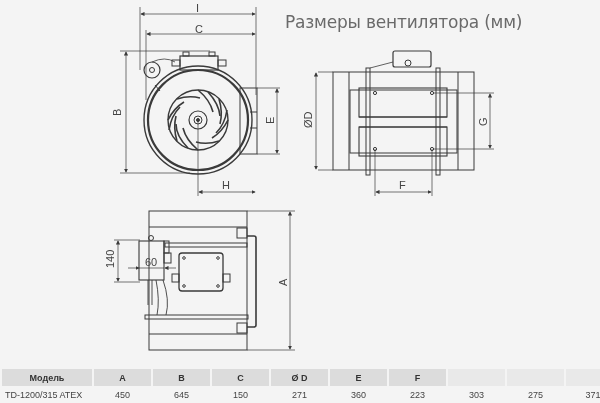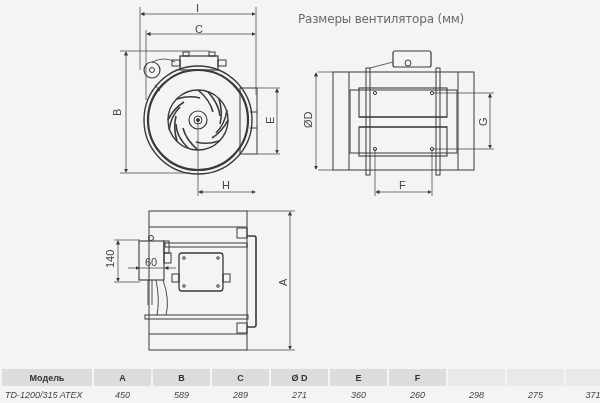--- a/index.html
+++ b/index.html
@@ -1,23 +1,23 @@
 <!DOCTYPE html>
 <html><head>
 <meta charset="utf-8">
 <style>
   html, body { margin:0; padding:0; }
   body { width:600px; height:403px; background:#f4f4f4; overflow:hidden; position:relative; font-family:"Liberation Sans", sans-serif; }
-  .title { position:absolute; left:298px; top:12px; font-size:12px; color:#6a6a6a; font-family:"DejaVu Sans", sans-serif; font-weight:normal; letter-spacing:-0.2px;text-align:center; }
+  .title { position:absolute; left:285px; top:12px; font-size:17px; color:#6a6a6a; font-family:"DejaVu Sans", sans-serif; font-weight:normal; letter-spacing:-0.2px;text-align:center; }
   svg.drawing { position:absolute; left:0; top:0; }
   .dimtxt { font-family:"Liberation Sans", sans-serif; font-size:11px; fill:#444; }
   table.dims { position:absolute; left:0; top:369px; width:600px; border-collapse:separate; border-spacing:2px 0; font-family:"Liberation Sans", sans-serif; font-size:9px; color:#333; table-layout:fixed; }
   table.dims th { background:#dcdcdc; height:17px; font-weight:bold; padding:0; }
   table.dims th.blur { background:#e9e9e9; }
-  table.dims td { height:18px; text-align:center; padding:0; color:#444;font-style:italic; }
+  table.dims td { height:18px; text-align:center; padding:0; color:#444; }
   table.dims td.model { text-align:left; padding-left:3px; }
 </style>
 </head>
 <body>
 
 <div class="title">Размеры вентилятора (мм)</div>
 
 <svg class="drawing" width="600" height="365" viewBox="0 0 600 365" fill="none" stroke="#3a3a3a" stroke-width="1">
   <defs>
     <marker id="arr" markerWidth="6" markerHeight="6" refX="5" refY="3" orient="auto-start-reverse">
@@ -197,23 +197,23 @@
       <th>F</th>
       <th class="blur"></th>
       <th class="blur"></th>
       <th class="blur"></th>
     </tr>
   </thead>
   <tbody>
     <tr>
       <td class="model">TD-1200/315 ATEX</td>
       <td>450</td>
-      <td>589</td>
-      <td>289</td>
+      <td>645</td>
+      <td>150</td>
       <td>271</td>
       <td>360</td>
-      <td>260</td>
-      <td>298</td>
+      <td>223</td>
+      <td>303</td>
       <td>275</td>
       <td>371</td>
     </tr>
   </tbody>
 </table>
 
 </body></html>

